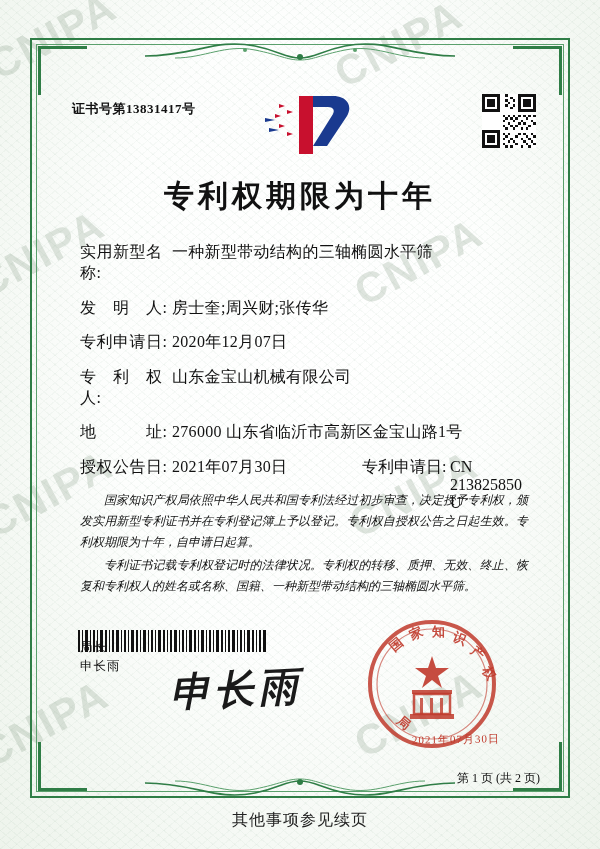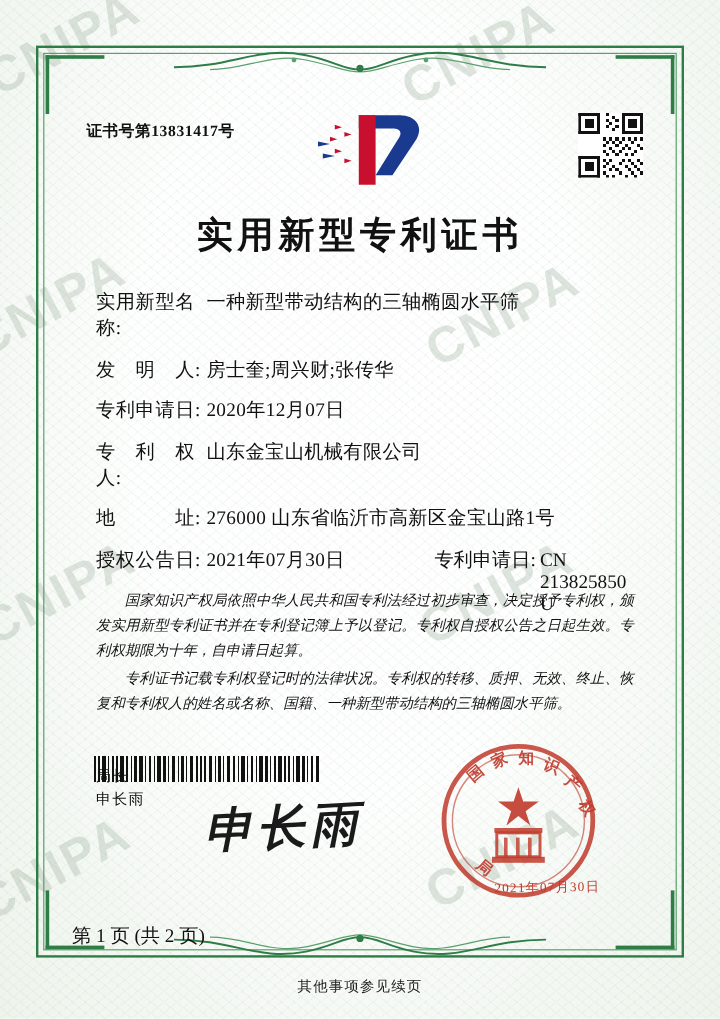--- a/index.html
+++ b/index.html
@@ -247,32 +247,32 @@
     color: #c0392b;
     letter-spacing: 1px;
     transform: rotate(-1deg);
   }
 
   .page-num {
     position: absolute;
     left: 0;
     top: 700px;
     width: 480px;
-    text-align: left;
-    font-size: 16px;
+    text-align: right;
+    font-size: 12px;
     color: #111;
   }
 
   .footer-note {
     position: absolute;
     left: 0;
     bottom: 18px;
     width: 600px;
     text-align: center;
-    font-size: 12px;
+    font-size: 16px;
     color: #222;
     letter-spacing: 1px;
   }
 </style>
 </head>
 <body>
 
 <div class="page">
 
   <div class="wm wm1">CNIPA</div>
@@ -394,21 +394,21 @@
           <rect x="13" y="19" width="1" height="1"></rect>
         <rect x="17" y="19" width="1" height="1"></rect>
           <rect x="20" y="19" width="1" height="1"></rect>
         <rect x="9" y="20" width="1" height="1"></rect>
           <rect x="11" y="20" width="1" height="1"></rect>
         <rect x="15" y="20" width="1" height="1"></rect>
           <rect x="18" y="20" width="1" height="1"></rect>
       </g>
     </svg>
 
-    <div class="title">实用新型专利证书</div>
+    <div class="title">专利权期限为十年</div>
 
     <div class="fields">
       <div class="field">
         <div class="lab">实用新型名称:</div>
         <div class="val">一种新型带动结构的三轴椭圆水平筛</div>
       </div>
       <div class="field">
         <div class="lab">发　明　人:</div>
         <div class="val">房士奎;周兴财;张传华</div>
       </div>

